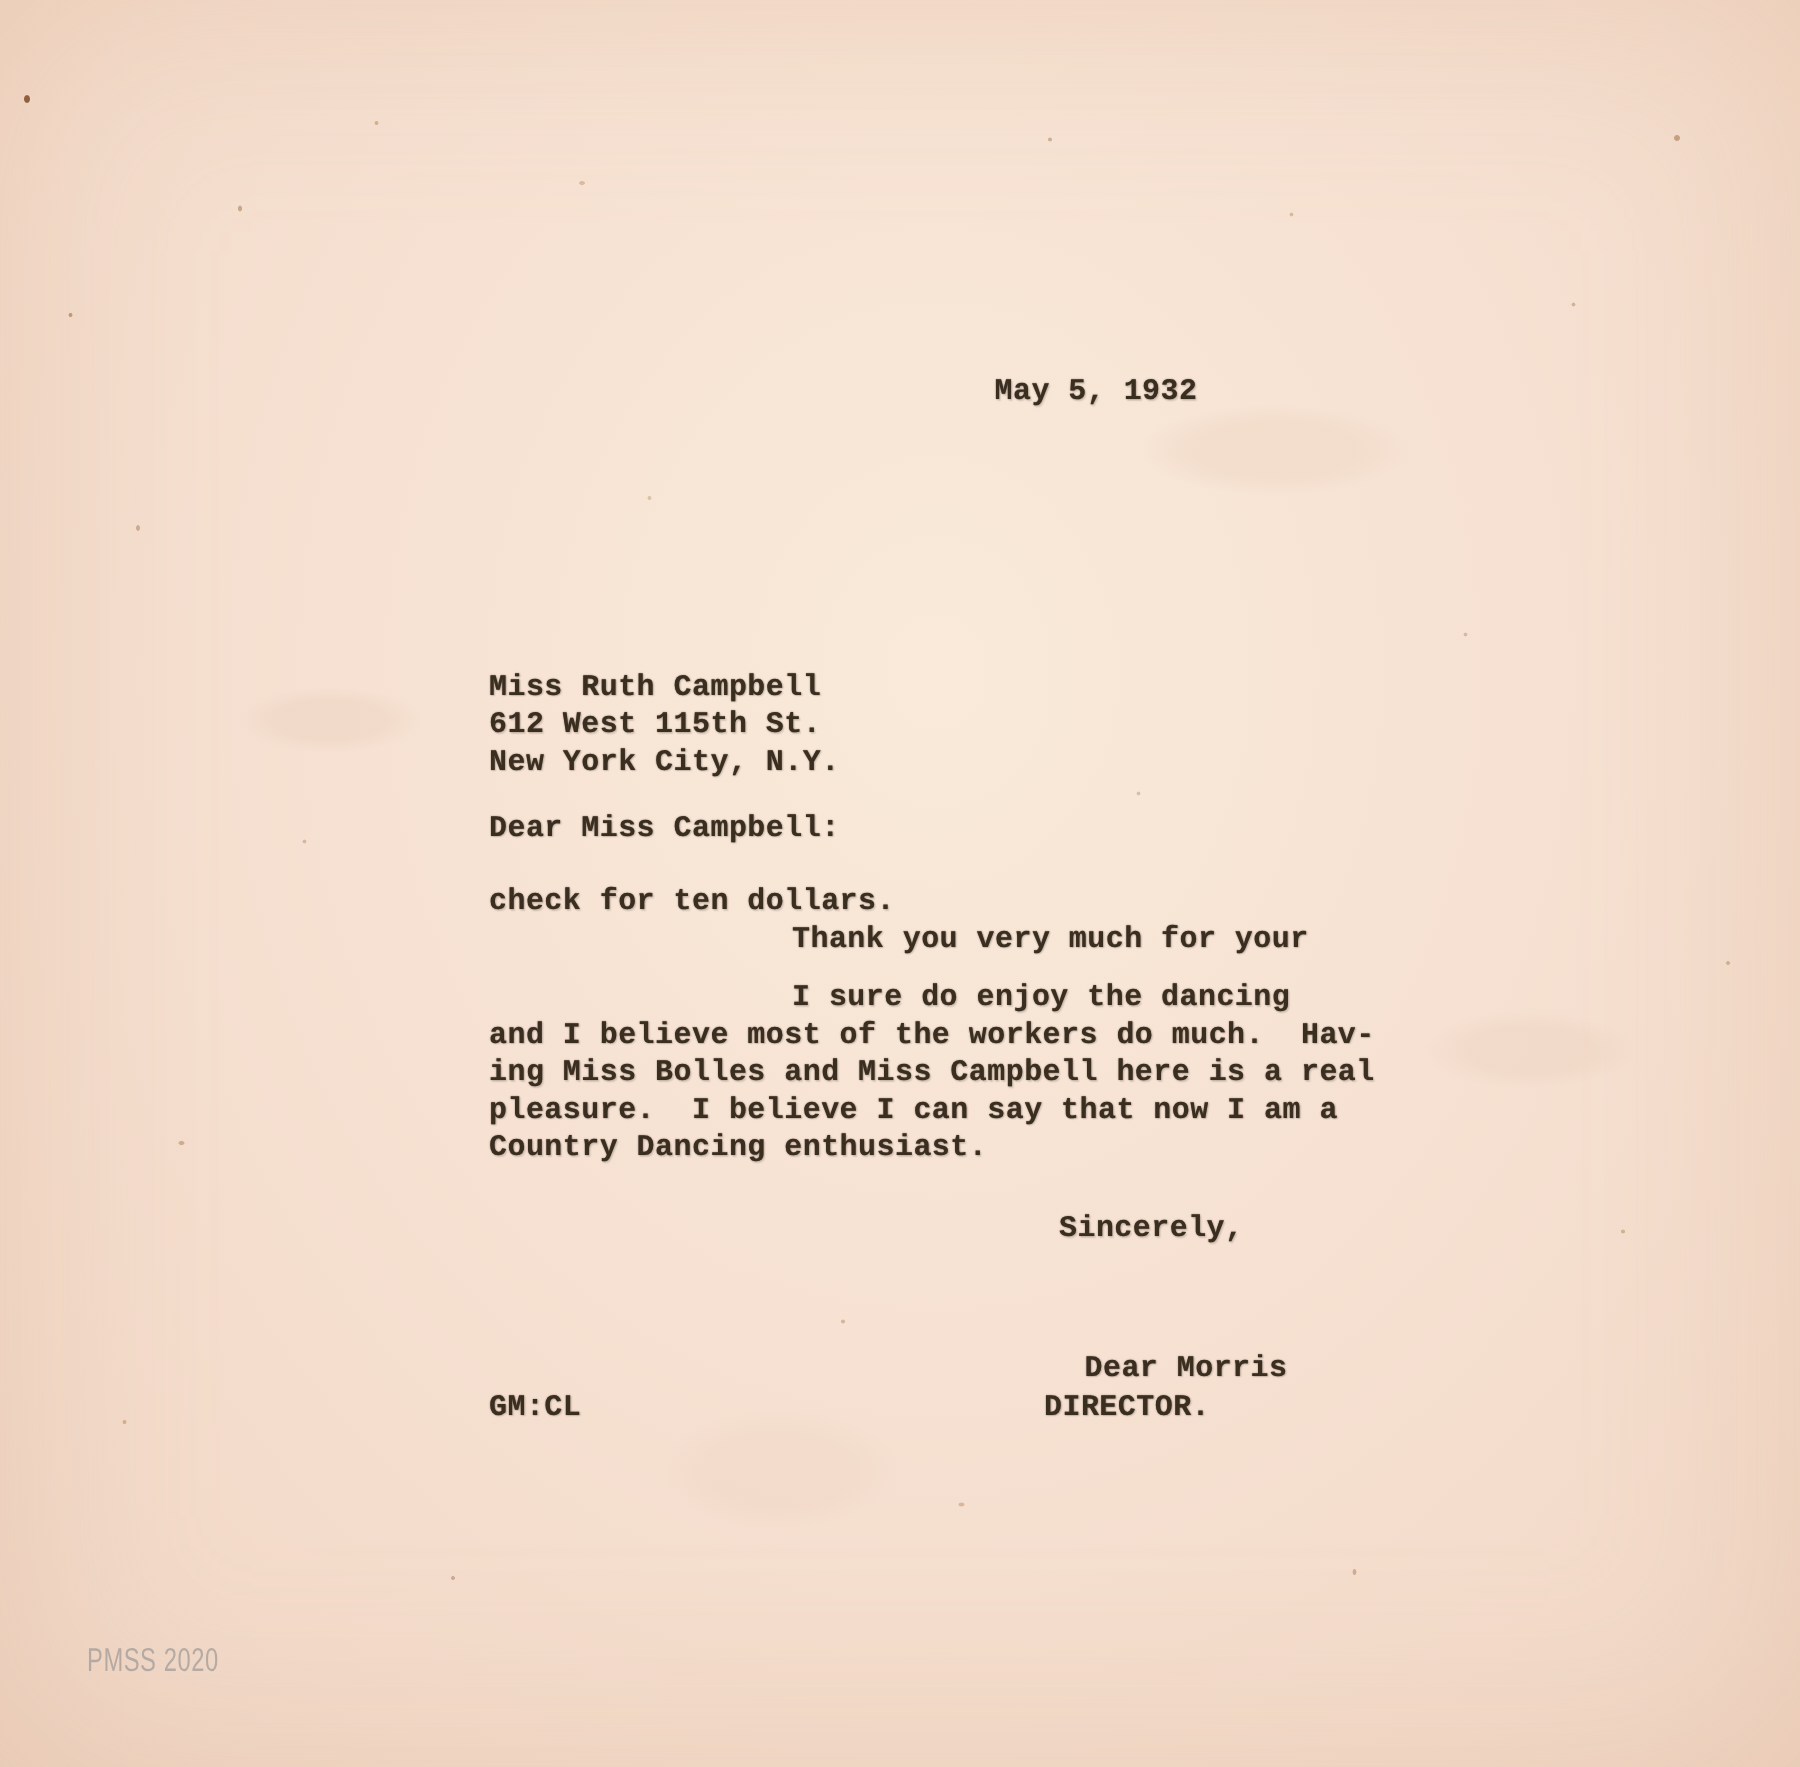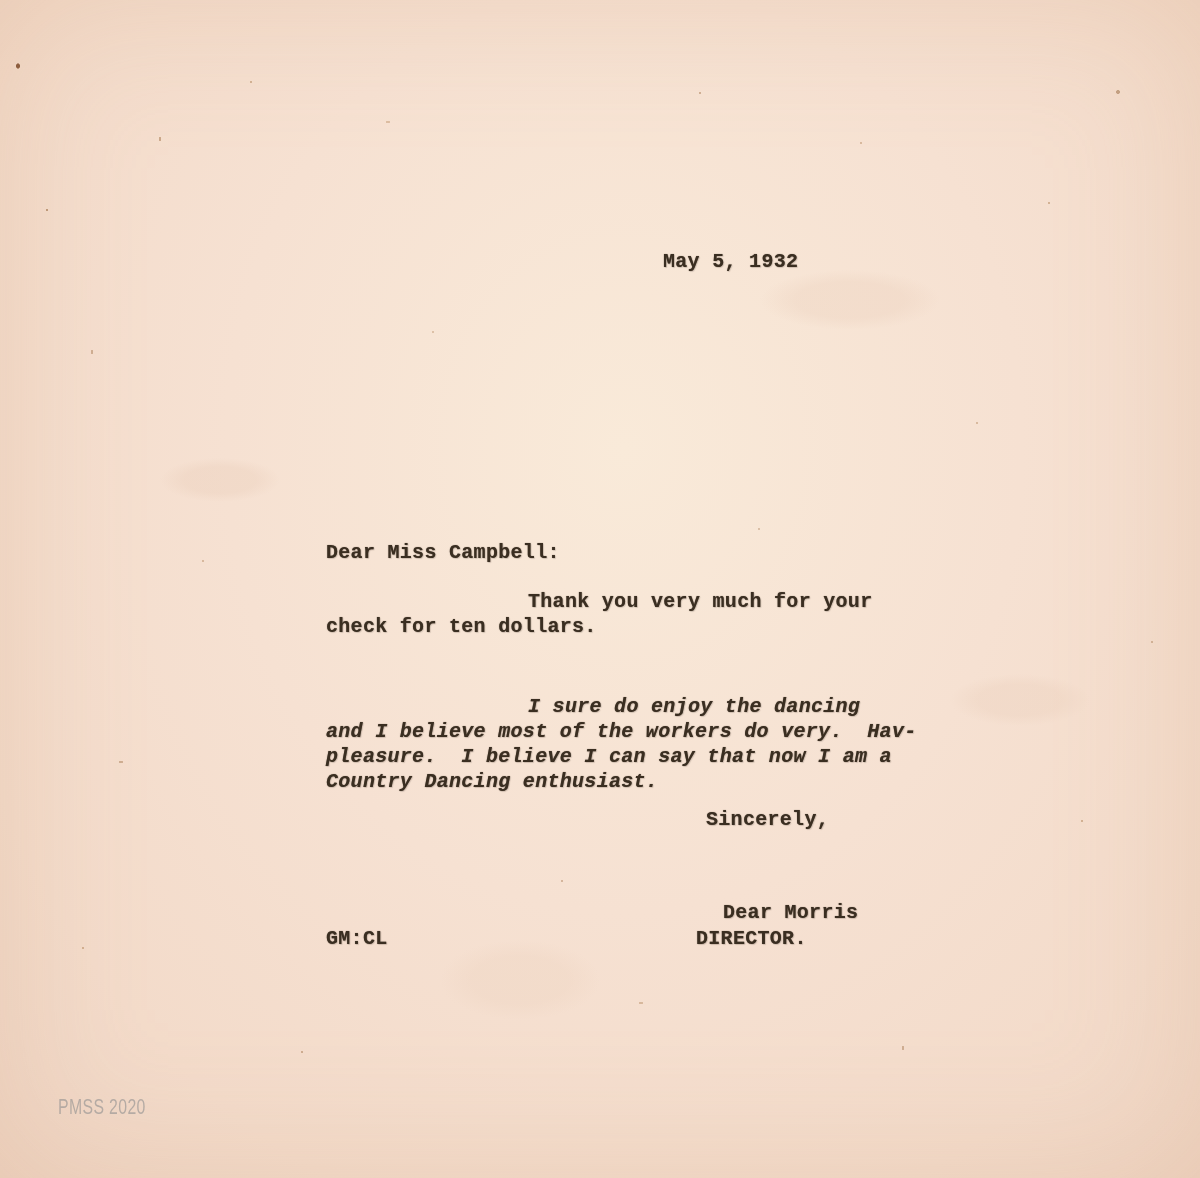--- a/index.html
+++ b/index.html
@@ -58,21 +58,21 @@
     letter-spacing: 0.3px;
     text-shadow:
       0 0 1px rgba(58, 46, 34, 0.70),
       1px 1px 1px rgba(58, 46, 34, 0.14);
   }
 
   .date        { position: absolute; left: 663px; top: 249px; }
   .address     { position: absolute; left: 326px; top: 446px; }
   .salutation  { position: absolute; left: 326px; top: 540px; }
   .para1       { position: absolute; left: 326px; top: 589px; }
-  .para2       { position: absolute; left: 326px; top: 694px; font-style: italic; }
+  .para2       { position: absolute; left: 326px; top: 653px; }
   .indent      { text-indent: 202px; }
   .closing     { position: absolute; left: 706px; top: 807px; }
   .sig-name    { position: absolute; left: 723px; top: 900px; }
   .sig-title   { position: absolute; left: 696px; top: 926px; }
   .initials    { position: absolute; left: 326px; top: 926px; }
 
   .watermark {
     position: absolute;
     left: 58px;
     top: 1094px;
@@ -87,31 +87,37 @@
   }
 </style>
 </head>
 <body>
 
 <div class="page">
   <div class="texture"></div>
 
   <div class="line date">May 5, 1932</div>
 
+  <div class="address">
+    <div class="line">Miss Ruth Campbell</div>
+    <div class="line">612 West 115th St.</div>
+    <div class="line">New York City, N.Y.</div>
+  </div>
 
   <div class="line salutation">Dear Miss Campbell:</div>
 
   <div class="para1">
+    <div class="line">check for ten dollars.</div>
     <div class="line indent">Thank you very much for your</div>
-    <div class="line">check for ten dollars.</div>
   </div>
 
   <div class="para2">
     <div class="line indent">I sure do enjoy the dancing</div>
-    <div class="line">and I believe most of the workers do very.  Hav-</div>
+    <div class="line">and I believe most of the workers do much.  Hav-</div>
+    <div class="line">ing Miss Bolles and Miss Campbell here is a real</div>
     <div class="line">pleasure.  I believe I can say that now I am a</div>
     <div class="line">Country Dancing enthusiast.</div>
   </div>
 
   <div class="line closing">Sincerely,</div>
 
   <div class="line sig-name">Dear Morris</div>
 
   <div class="line sig-title">DIRECTOR.</div>
 

